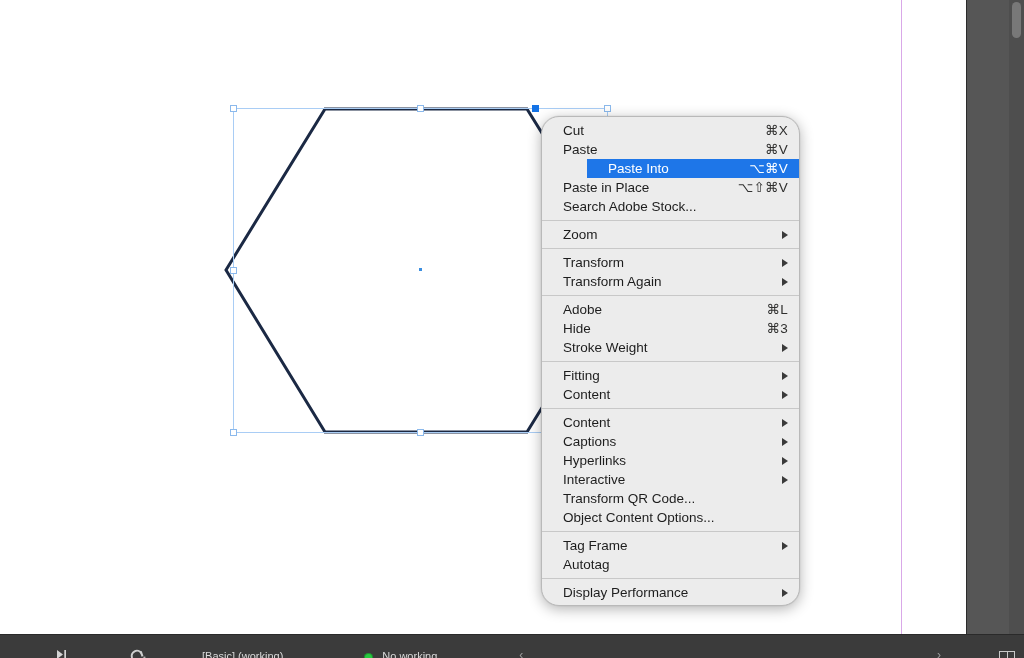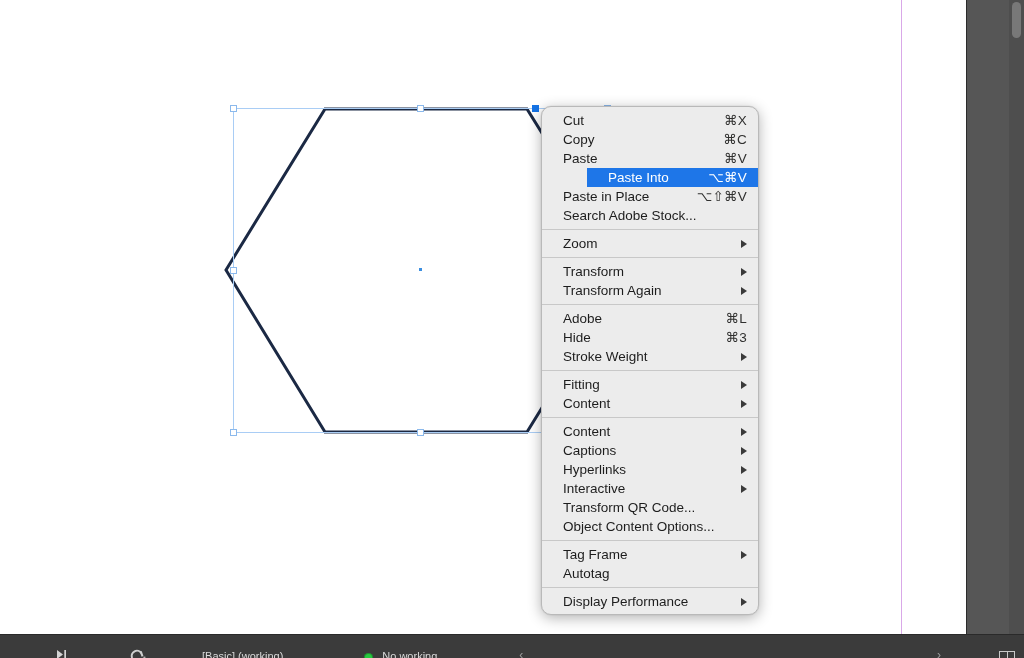--- a/index.html
+++ b/index.html
@@ -60,24 +60,24 @@
     position:absolute;right:0;top:0;width:15px;height:650px;
     background:#4e4e4e;
   }
   #scroll-thumb{
     position:absolute;right:3px;top:2px;width:9px;height:36px;
     background:#787878;border-radius:5px;
   }
 
   
   #context-menu{
-    position:absolute;left:541px;top:106px;width:218px;
+    position:absolute;left:541px;top:116px;width:259px;
     background:#ececec;
     border:1px solid #b9b9b9;
-    border-radius:10px;
+    border-radius:18px;
     box-shadow:0 3px 14px rgba(0,0,0,.30), 0 0 0 .5px rgba(0,0,0,.06);
     overflow:hidden;
     font-size:13.5px;
     color:#1d1d1d;
     padding:4px 0 3px 0;
     box-sizing:border-box;
   }
   .menu-item{
     display:flex;align-items:center;
     height:19px;line-height:19px;
@@ -169,24 +169,20 @@
     <div id="scroll-thumb"></div>
   </div>
 </div>
 
 <div id="context-menu">
     <div class="menu-item">
       <span class="label">Cut</span>
       <span class="shortcut">⌘X</span>
     </div>
     <div class="menu-item">
-      <span class="label">Copy</span>
-      <span class="shortcut">⌘C</span>
-    </div>
-    <div class="menu-item">
       <span class="label">Paste</span>
       <span class="shortcut">⌘V</span>
     </div>
     <div class="menu-item highlight">
       <span class="label">Paste Into</span>
       <span class="shortcut">⌥⌘V</span>
     </div>
     <div class="menu-item">
       <span class="label">Paste in Place</span>
       <span class="shortcut">⌥⇧⌘V</span>

